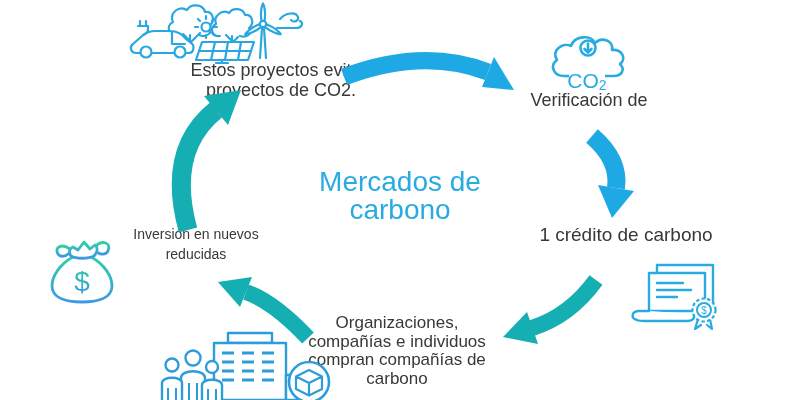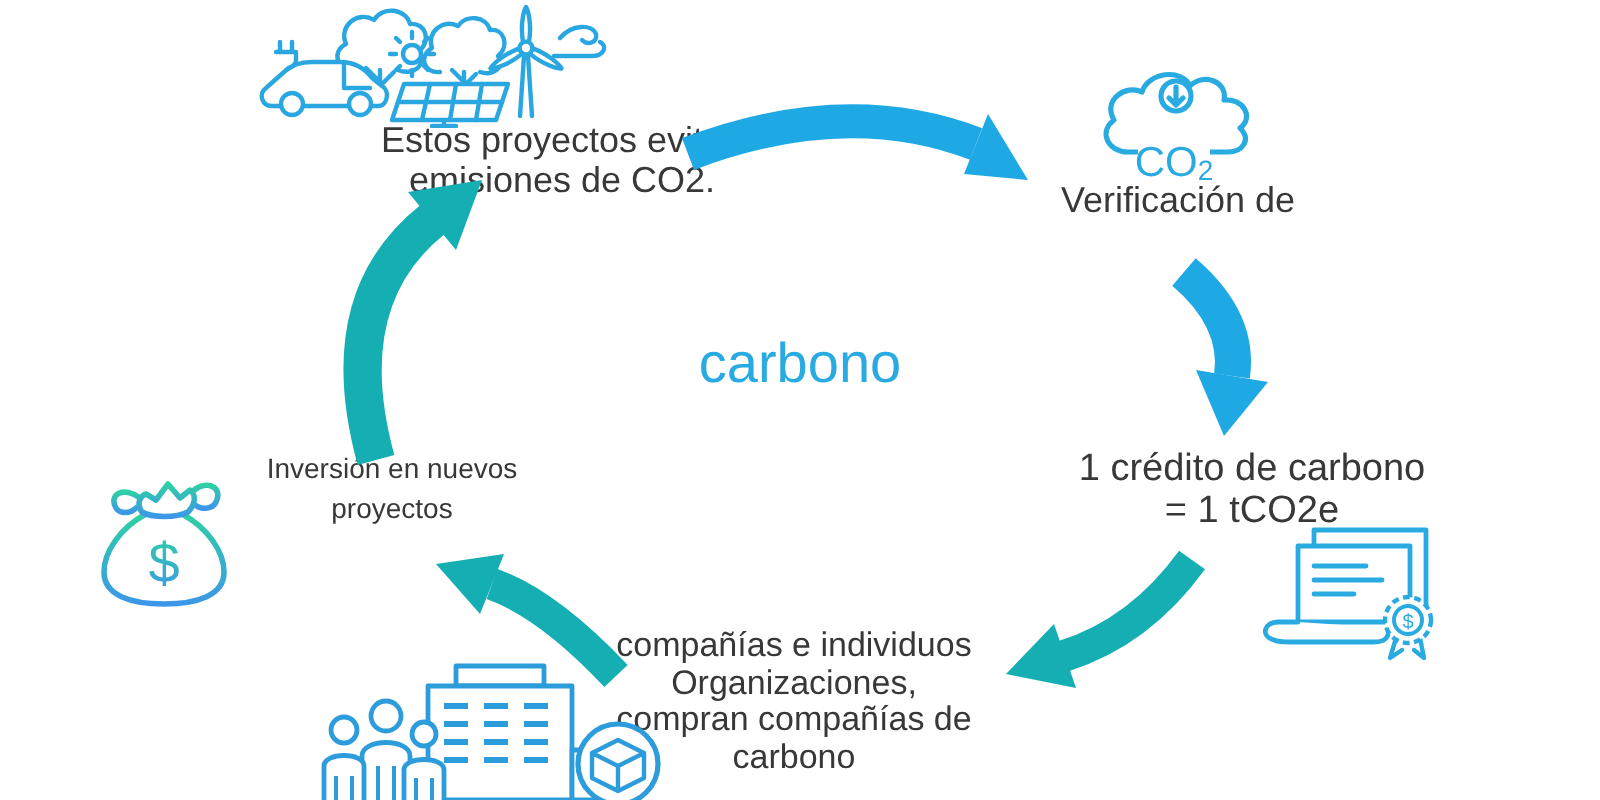--- a/index.html
+++ b/index.html
@@ -19,47 +19,47 @@
     position:absolute; left:280px; top:168px; width:240px; text-align:center;
     color:#29abe2; font-size:28px; line-height:28px; font-weight:400;
   }
 </style>
 </head>
 <body>
 
 <div class="canvas">
 
   <div class="title">
+    <span class="line">Mercados de</span>
     <span class="line">carbono</span>
   </div>
 
   <div class="step step-projects">
     <span class="line">Estos proyectos evitan</span>
-    <span class="line">emisiones de CO2.</span>
+    <span class="line">proyectos de CO2.</span>
   </div>
 
   <div class="step step-verify">
     <span class="line">Verificación de</span>
   </div>
 
   <div class="step step-credit">
     <span class="line">1 crédito de carbono</span>
-    <span class="line">= 1 tCO2e</span>
   </div>
 
   <div class="step step-purchase">
+    <span class="line">Organizaciones,</span>
     <span class="line">compañías e individuos</span>
-    <span class="line">Organizaciones,</span>
     <span class="line">compran compañías de</span>
     <span class="line">carbono</span>
   </div>
 
   <div class="step step-invest">
     <span class="line">Inversión en nuevos</span>
-    <span class="line">proyectos</span>
+    <span class="line">reducidas</span>
   </div>
 
   <svg class="abs" style="left:128px;top:2px" width="190" height="62" viewBox="0 0 190 62">
     <g fill="none" stroke="#2aa7e0" stroke-width="2.2" stroke-linecap="round" stroke-linejoin="round">
       <g>
         <path d="M50,33 C41,34 37,24 45,20 C41,11 51,3 59,8 C63,1 75,2 77,10 C85,9 88,19 81,24 C86,31 78,36 71,33" fill="#fff"></path>
         <path d="M62,33 V48 M62,39 L55,32 M62,41 L69,34"></path>
       </g>
       <g>
         <path d="M92,34 C84,35 81,26 88,22 C85,14 94,7 101,11 C105,5 115,6 117,13 C124,12 127,21 121,26 C125,32 118,36 112,34" fill="#fff"></path>

